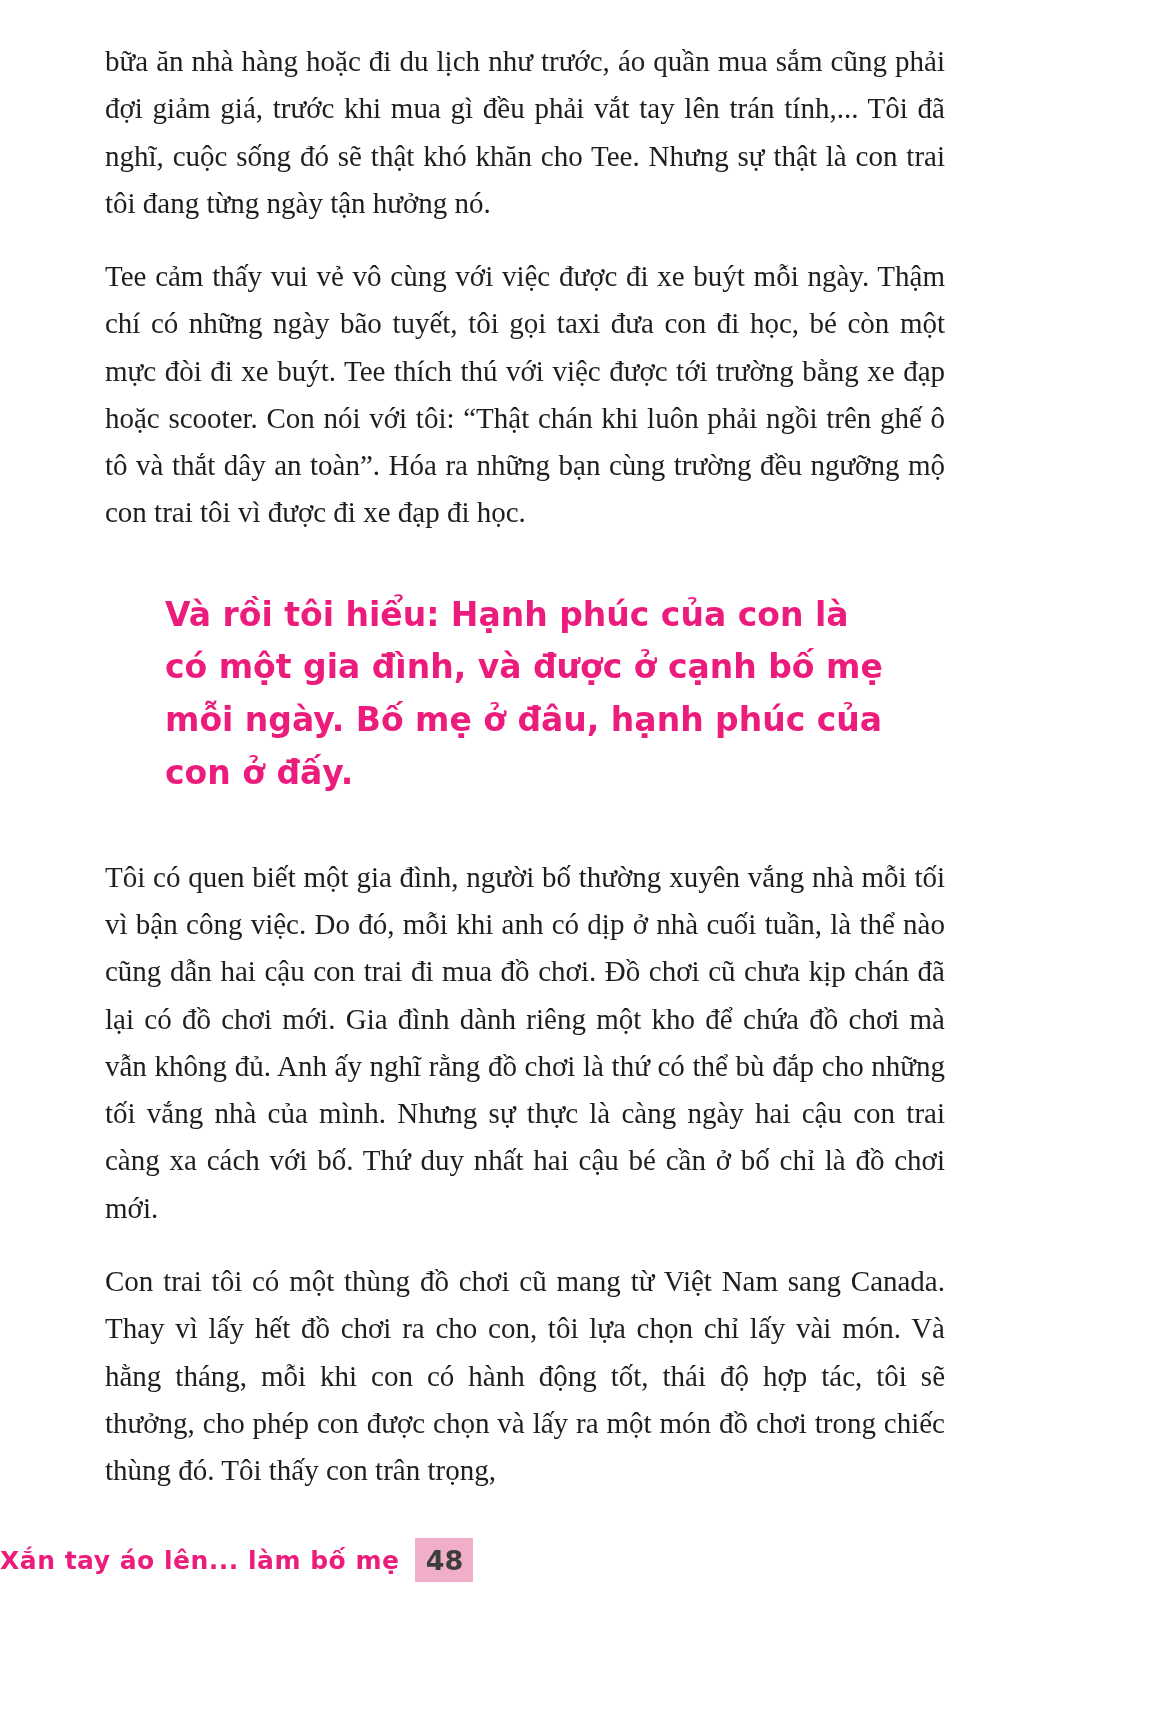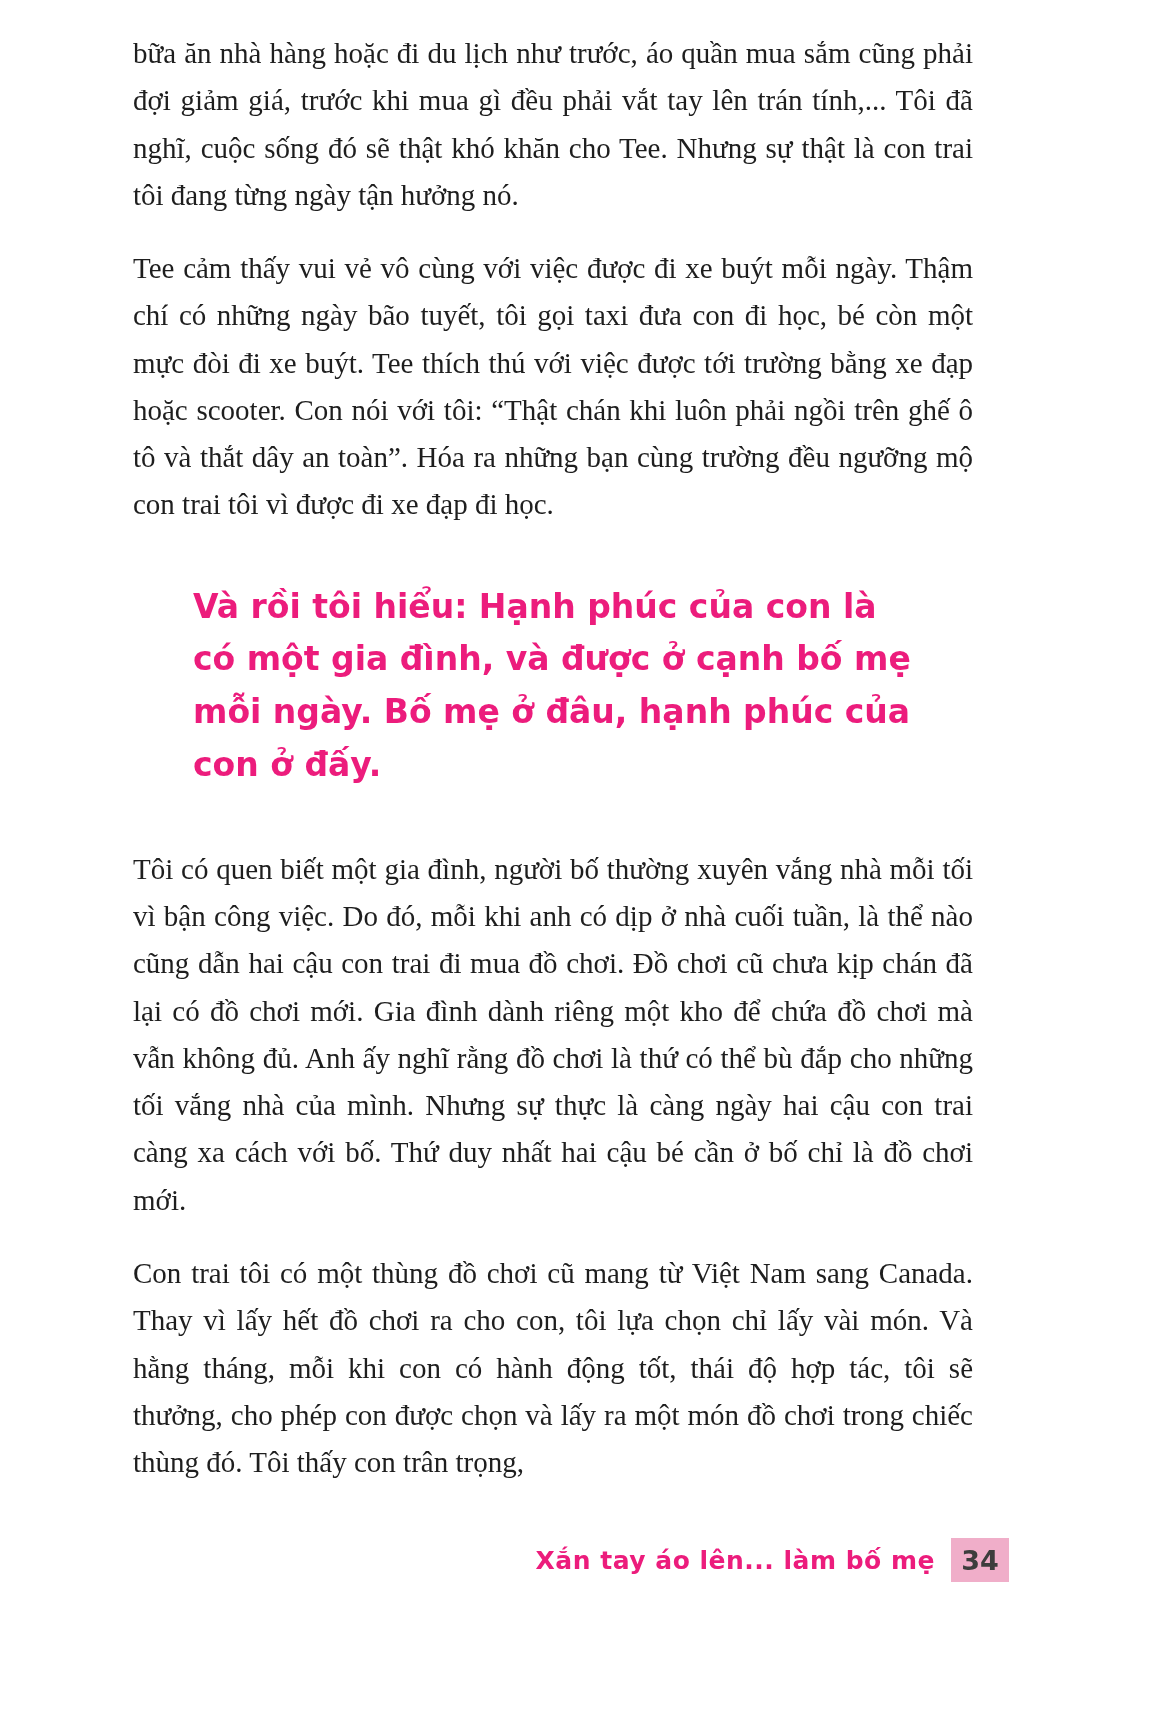--- a/index.html
+++ b/index.html
@@ -14,24 +14,23 @@
     font-family: "Liberation Serif", serif;
     color: #1e1e1e;
     overflow: hidden;
   }
   .page {
     position: absolute;
     inset: 0;
   }
   .content {
     position: absolute;
-    top: 30px;
+    top: 38px;
     left: 105px;
     width: 840px;
-    margin-left: 28px;
   }
   .para {
     font-size: 29px;
     line-height: 1.63;
     text-align: justify;
     margin: 0 0 26px 0;
   }
   .quote {
     margin: 52px 0 54px 60px;
     width: 735px;
@@ -41,24 +40,22 @@
     line-height: 1.6;
     color: #ec1c7c;
     text-align: left;
   }
   .footer {
     position: absolute;
     top: 1538px;
     left: 0;
     width: 993px;
     display: flex;
-    justify-content: flex-end;
     align-items: center;
     gap: 16px;
-    padding-left: 16px;
   }
   .footer-title {
     font-family: "DejaVu Sans", sans-serif;
     font-weight: bold;
     font-size: 25px;
     color: #ec1c7c;
     letter-spacing: 0.5px;
   }
   .page-num {
     display: flex;
@@ -80,15 +77,15 @@
   <div class="content">
     <p class="para">bữa ăn nhà hàng hoặc đi du lịch như trước, áo quần mua sắm cũng phải đợi giảm giá, trước khi mua gì đều phải vắt tay lên trán tính,... Tôi đã nghĩ, cuộc sống đó sẽ thật khó khăn cho Tee. Nhưng sự thật là con trai tôi đang từng ngày tận hưởng nó.</p>
     <p class="para">Tee cảm thấy vui vẻ vô cùng với việc được đi xe buýt mỗi ngày. Thậm chí có những ngày bão tuyết, tôi gọi taxi đưa con đi học, bé còn một mực đòi đi xe buýt. Tee thích thú với việc được tới trường bằng xe đạp hoặc scooter. Con nói với tôi: “Thật chán khi luôn phải ngồi trên ghế ô tô và thắt dây an toàn”. Hóa ra những bạn cùng trường đều ngưỡng mộ con trai tôi vì được đi xe đạp đi học.</p>
     <div class="quote">Và rồi tôi hiểu: Hạnh phúc của con là có một gia đình, và được ở cạnh bố mẹ mỗi ngày. Bố mẹ ở đâu, hạnh phúc của con ở đấy.</div>
     <p class="para">Tôi có quen biết một gia đình, người bố thường xuyên vắng nhà mỗi tối vì bận công việc. Do đó, mỗi khi anh có dịp ở nhà cuối tuần, là thể nào cũng dẫn hai cậu con trai đi mua đồ chơi. Đồ chơi cũ chưa kịp chán đã lại có đồ chơi mới. Gia đình dành riêng một kho để chứa đồ chơi mà vẫn không đủ. Anh ấy nghĩ rằng đồ chơi là thứ có thể bù đắp cho những tối vắng nhà của mình. Nhưng sự thực là càng ngày hai cậu con trai càng xa cách với bố. Thứ duy nhất hai cậu bé cần ở bố chỉ là đồ chơi mới.</p>
     <p class="para">Con trai tôi có một thùng đồ chơi cũ mang từ Việt Nam sang Canada. Thay vì lấy hết đồ chơi ra cho con, tôi lựa chọn chỉ lấy vài món. Và hằng tháng, mỗi khi con có hành động tốt, thái độ hợp tác, tôi sẽ thưởng, cho phép con được chọn và lấy ra một món đồ chơi trong chiếc thùng đó. Tôi thấy con trân trọng,</p>
   </div>
 
   <div class="footer">
     <span class="footer-title">Xắn tay áo lên... làm bố mẹ</span>
-    <span class="page-num">34</span>
+    <span class="page-num">48</span>
   </div>
 </div>
 
 </body></html>

